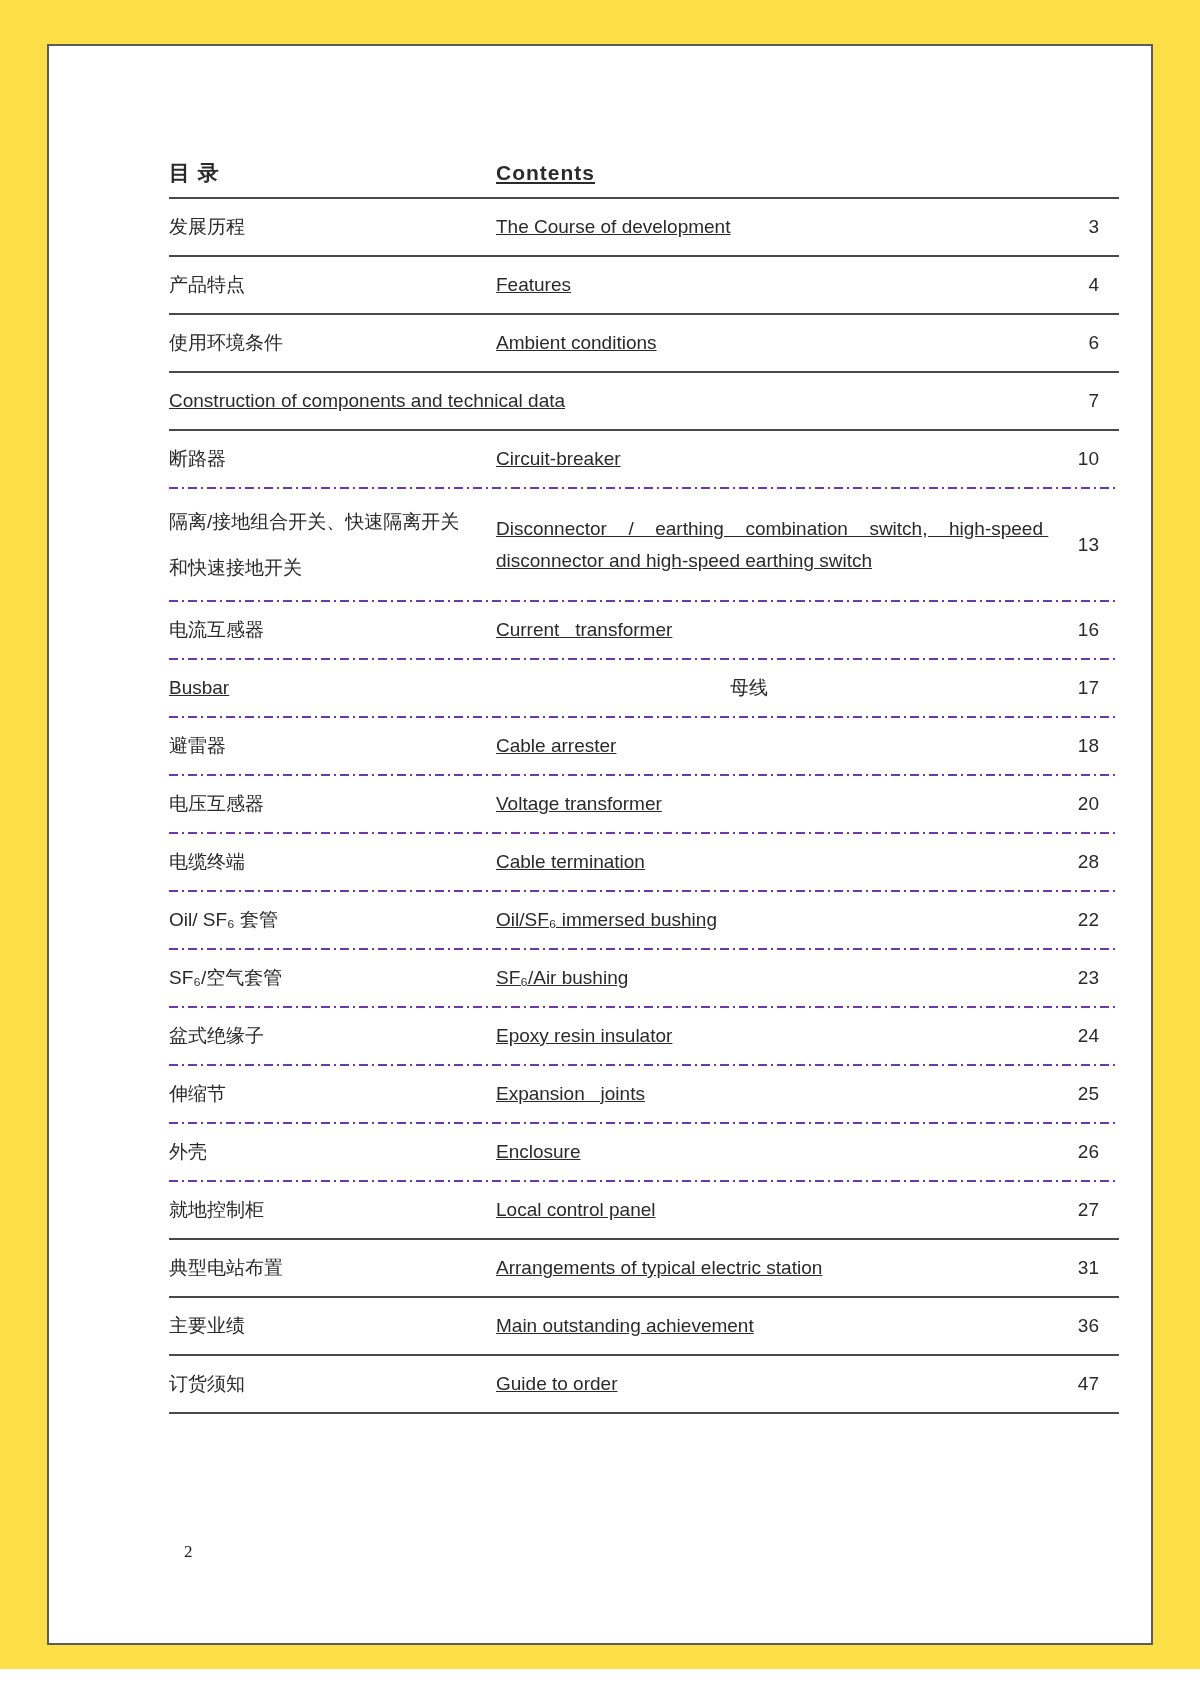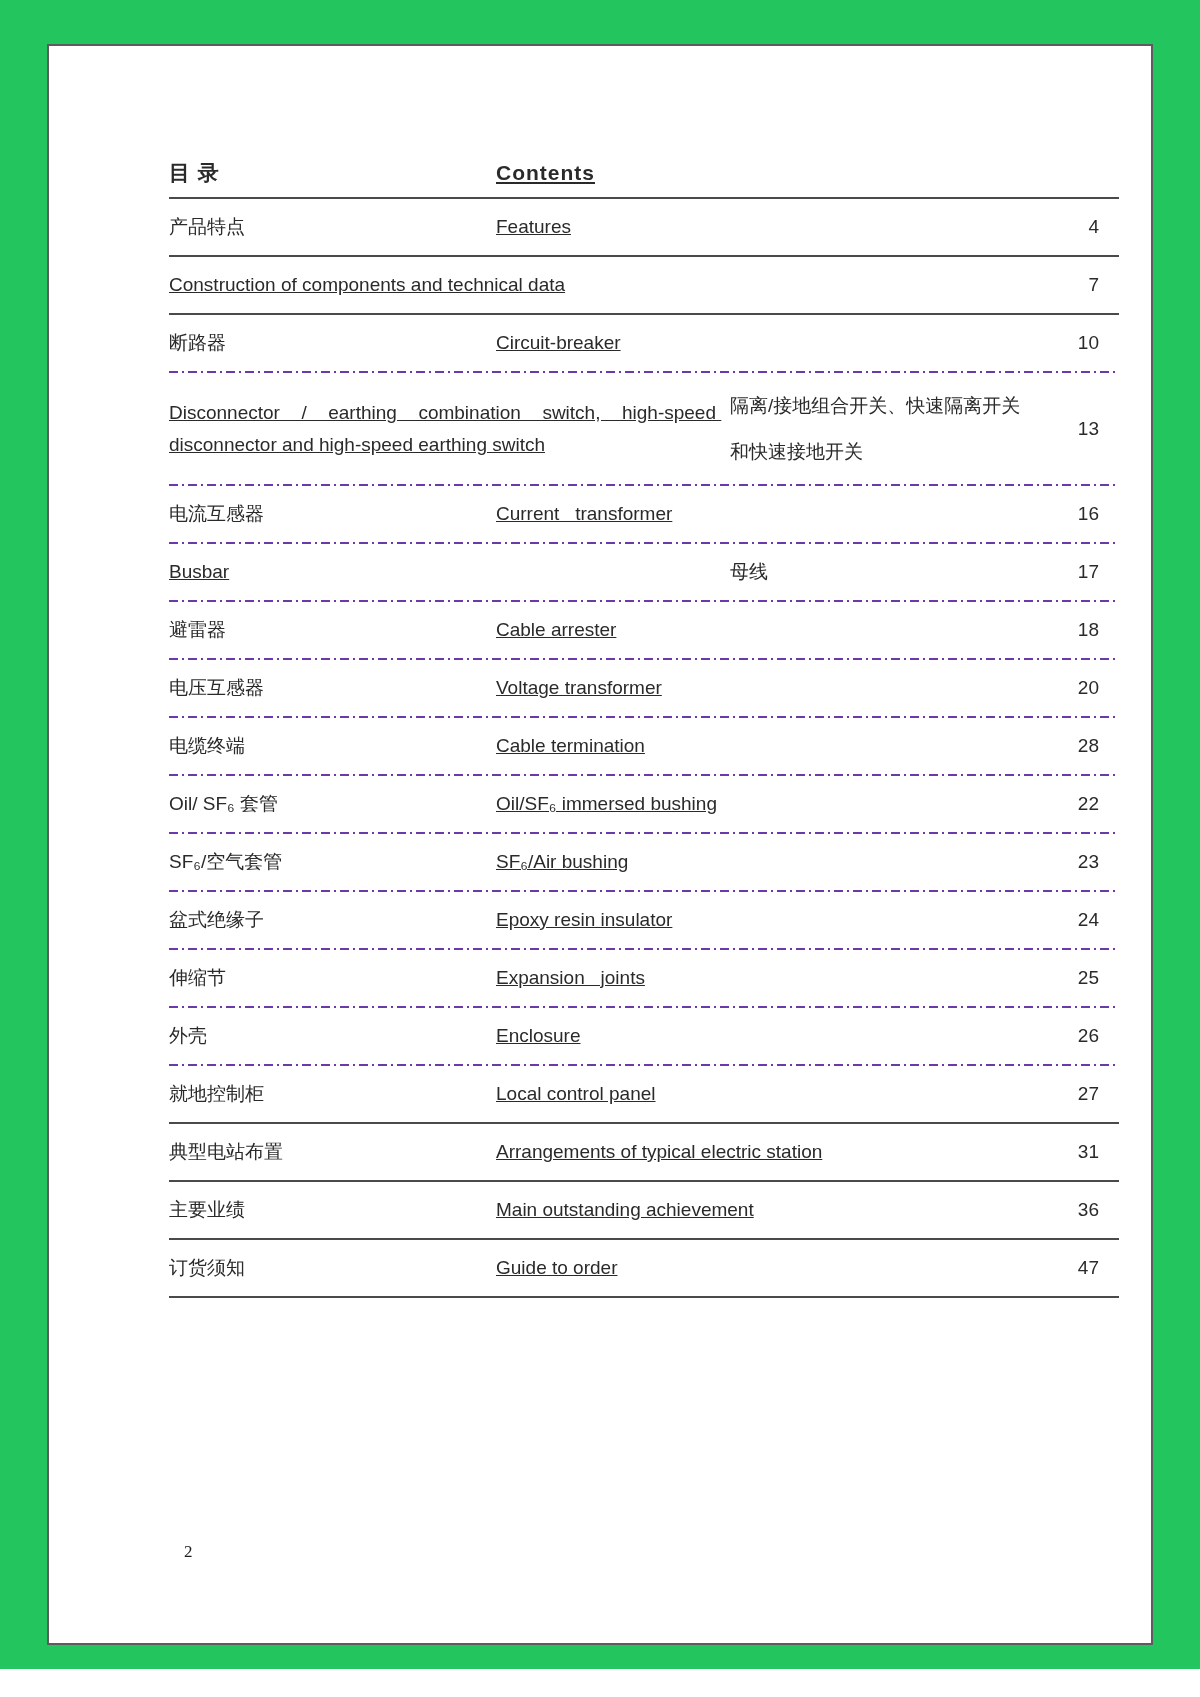--- a/index.html
+++ b/index.html
@@ -1,21 +1,21 @@
 <!DOCTYPE html>
 <html><head>
 <meta charset="utf-8">
 <style>
   * { margin: 0; padding: 0; box-sizing: border-box; }
   html, body { background: #ffffff; }
   .screen {
     position: relative;
     width: 1200px;
     height: 1669px;
-    background: #22c55e;
+    background: #fde047;
     font-family: "Liberation Sans", sans-serif;
     color: #2a2a2a;
     overflow: hidden;
   }
   .frame {
     position: absolute;
     left: 47px;
     top: 44px;
     width: 1106px;
     height: 1601px;
@@ -102,53 +102,69 @@
     <div class="toc">
 
       <div class="toc-header">
         <div class="cell zh">目 录</div>
         <div class="cell en">Contents</div>
         <div class="cell pg"></div>
       </div>
       <div class="divider solid"></div>
 
       <div id="rows">
+  <div class="toc-row-block">
+    <div class="row-inner">
+      <div class="cell zh">发展历程</div>
+      <div class="cell en">The Course of development</div>
+      <div class="cell pg">3</div>
+    </div>
+    <div class="divider solid"></div>
+  </div>
 
   <div class="toc-row-block">
     <div class="row-inner">
       <div class="cell zh">产品特点</div>
       <div class="cell en">Features</div>
       <div class="cell pg">4</div>
     </div>
     <div class="divider solid"></div>
   </div>
 
+  <div class="toc-row-block">
+    <div class="row-inner">
+      <div class="cell zh">使用环境条件</div>
+      <div class="cell en">Ambient conditions</div>
+      <div class="cell pg">6</div>
+    </div>
+    <div class="divider solid"></div>
+  </div>
 
   <div class="toc-row-block">
     <div class="row-inner">
       <div class="cell en">Construction of components and technical data</div>
       <div class="cell pg">7</div>
     </div>
     <div class="divider solid"></div>
   </div>
 
   <div class="toc-row-block">
     <div class="row-inner">
       <div class="cell zh">断路器</div>
       <div class="cell en">Circuit-breaker</div>
       <div class="cell pg">10</div>
     </div>
     <div class="divider dashed"></div>
   </div>
 
   <div class="toc-row-block tall">
     <div class="row-inner">
-      <div class="cell en">Disconnector / earthing combination switch, high-speed disconnector and high-speed earthing switch</div>
       <div class="cell zh">隔离/接地组合开关、快速隔离开关
 和快速接地开关</div>
+      <div class="cell en">Disconnector / earthing combination switch, high-speed disconnector and high-speed earthing switch</div>
       <div class="cell pg">13</div>
     </div>
     <div class="divider dashed"></div>
   </div>
 
   <div class="toc-row-block">
     <div class="row-inner">
       <div class="cell zh">电流互感器</div>
       <div class="cell en">Current   transformer</div>
       <div class="cell pg">16</div>

